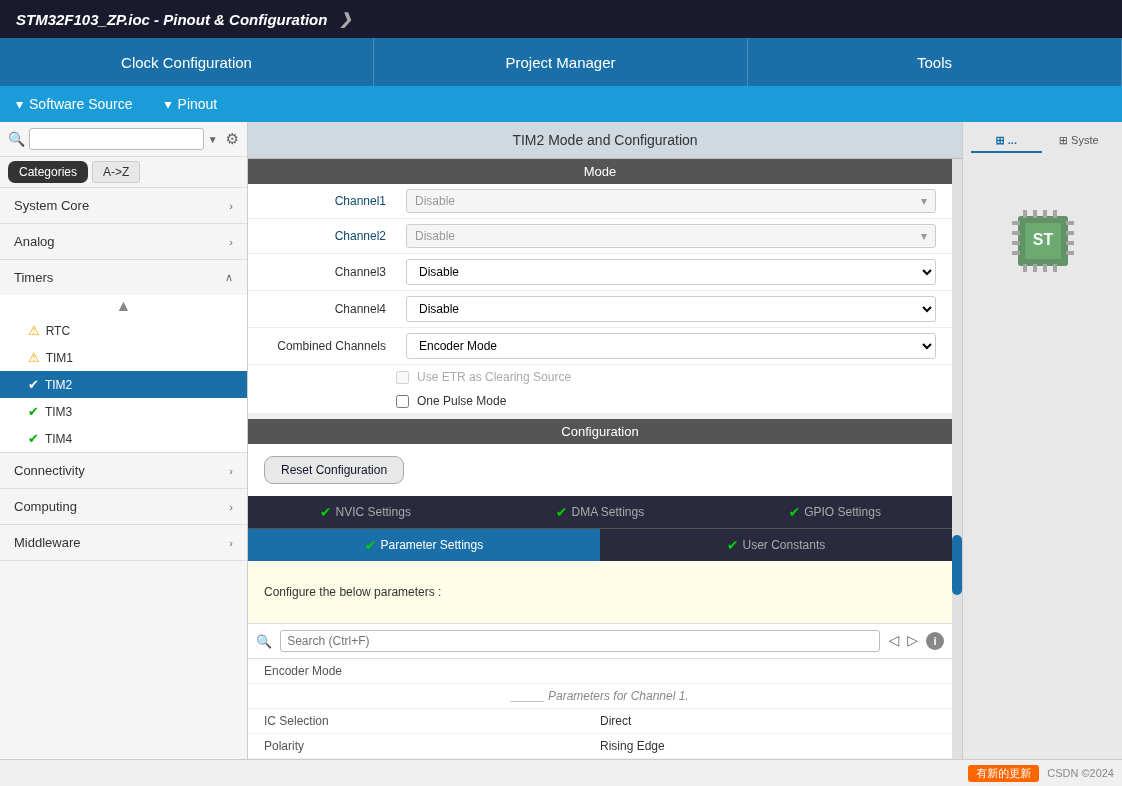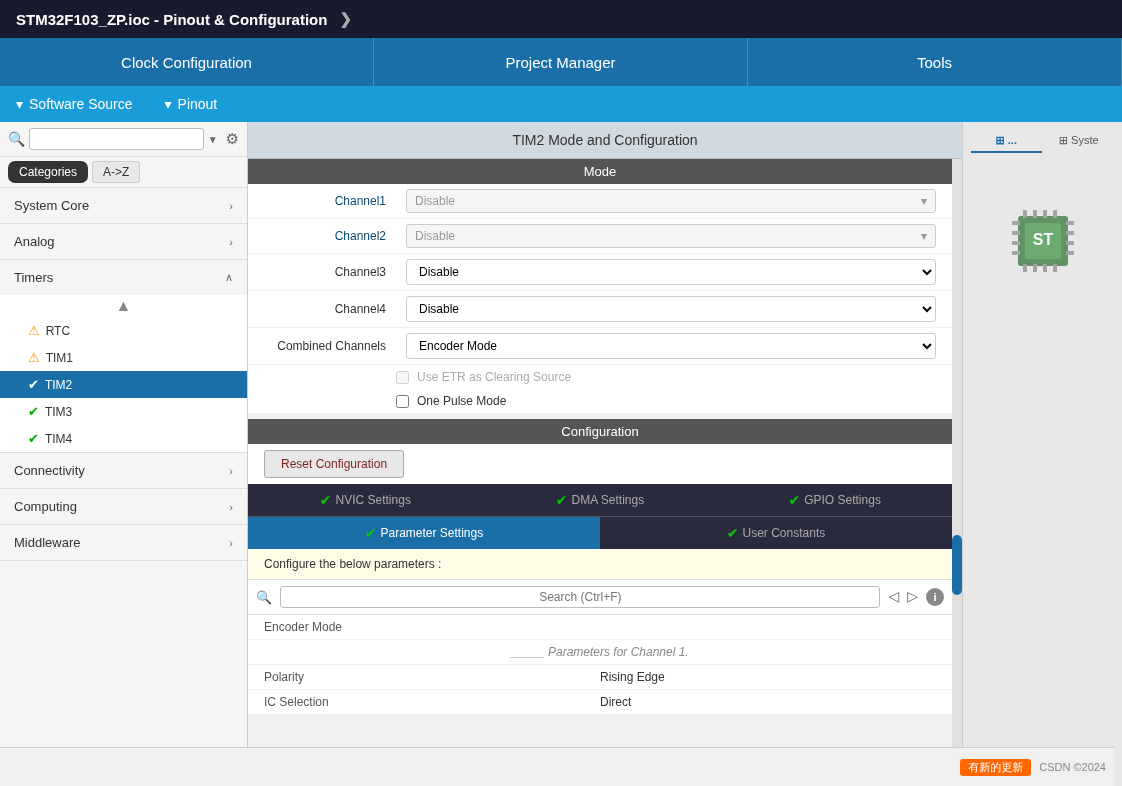--- a/index.html
+++ b/index.html
@@ -9,21 +9,21 @@
     #title-bar {
       background: #1a1a2e;
       color: white;
       padding: 8px 16px;
       display: flex;
       align-items: center;
       font-size: 15px;
       font-weight: bold;
       height: 38px;
     }
-    #title-bar span { margin-right: 8px; }
+    #title-bar span { margin-right: 8px; font-style: italic; }
 
     
     #top-nav {
       display: flex;
       background: #1a6fa8;
       height: 48px;
     }
     .top-nav-tab {
       flex: 1;
       display: flex;
@@ -223,28 +223,28 @@
     .mode-checkbox-row.active-cb { color: #333; }
     .mode-checkbox-row input[type="checkbox"] { margin: 0; }
 
     
     #config-section {
       background: white;
       margin-top: 4px;
     }
 
     .reset-btn {
-      margin: 6px 16px;
+      margin: 12px 16px;
       padding: 6px 16px;
       background: #e8e8e8;
       border: 1px solid #aaa;
-      border-radius: 3px;
-      cursor: pointer;
-      font-size: 12px;
-      color: #7f1d1d;
+      border-radius: 9px;
+      cursor: pointer;
+      font-size: 12px;
+      color: #0f172a;
     }
 
     
     #config-tabs {
       display: flex;
       background: #2a2a3e;
       border-bottom: 1px solid #555;
     }
     .config-tab {
       flex: 1;
@@ -262,21 +262,21 @@
       background: #1a6fa8;
       color: white;
     }
     .config-tab .check-icon { color: #00cc00; font-size: 14px; }
 
     
     #param-area {
       background: white;
     }
     .param-configure-text {
-      padding: 8px 16px;
+      padding: 24px 16px;
       font-size: 12px;
       color: #333;
       border-bottom: 1px solid #ddd;
       background: #fffde7;
     }
     .param-search-row {
       display: flex;
       align-items: center;
       padding: 6px 8px;
       gap: 8px;
@@ -346,27 +346,27 @@
     .right-panel-icon {
       margin-top: 40px;
       opacity: 0.7;
     }
 
     
     #status-bar {
       position: fixed;
       bottom: 0;
       left: 0;
-      right: 8px;
+      right: 0;
       background: #f0f0f0;
       border-top: 1px solid #ccc;
       display: flex;
       align-items: center;
       justify-content: flex-end;
-      padding: 19px 8px;
+      padding: 13px 8px;
       font-size: 11px;
       color: #666;
       height: 22px;
       z-index: 100;
     }
     .update-notification {
       background: #ff6600;
       color: white;
       padding: 1px 8px;
       border-radius: 3px;
@@ -632,41 +632,41 @@
             </div>
           </div>
 
           
           <div id="param-area">
             <div class="param-configure-text">
               <span>Configure the below parameters :</span>
             </div>
             <div class="param-search-row">
               <span style="color:#666;font-size:13px;">🔍</span>
-              <input type="text" class="param-search-input" style="flex: 1 1 0%; border: 1px solid rgb(187, 187, 187); border-radius: 3px; padding: 3px 6px; font-size: 12px; text-align: center;" placeholder="Search (Ctrl+F)">
+              <input type="text" class="param-search-input" style="flex: 1 1 0%; border: 1px solid rgb(187, 187, 187); border-radius: 3px; padding: 3px 6px; font-size: 12px;" placeholder="Search (Ctrl+F)">
               <div class="nav-icons" style="display:flex;gap:8px;margin-left:auto;">
                 <span style="color:#666;font-size:14px;cursor:pointer;">◁</span>
                 <span style="color:#666;font-size:14px;cursor:pointer;">▷</span>
                 <span style="background:#888;color:white;border-radius:50%;width:18px;height:18px;display:flex;align-items:center;justify-content:center;font-size:11px;font-weight:bold;cursor:pointer;">i</span>
               </div>
             </div>
 
             <div class="param-row">
               <span class="param-name">Encoder Mode</span>
             </div>
             <div class="param-section-header">
               <span>_____ Parameters for Channel 1.</span>
             </div>
             <div class="param-row">
+              <span class="param-name">IC Selection</span>
+              <span class="param-value">Direct</span>
+            </div>
+            <div class="param-row">
               <span class="param-name">Polarity</span>
               <span class="param-value">Rising Edge</span>
-            </div>
-            <div class="param-row">
-              <span class="param-name">IC Selection</span>
-              <span class="param-value">Direct</span>
             </div>
           </div>
         </div>
 
       </div>
 
       <div class="v-scroll-track" style="position:relative;width:10px;background:#e0e0e0;">
         <div class="v-scroll-thumb" style="top:60%;height:60px;background:#1a6fa8;border-radius:5px;width:10px;position:absolute;"></div>
       </div>
     </div>

